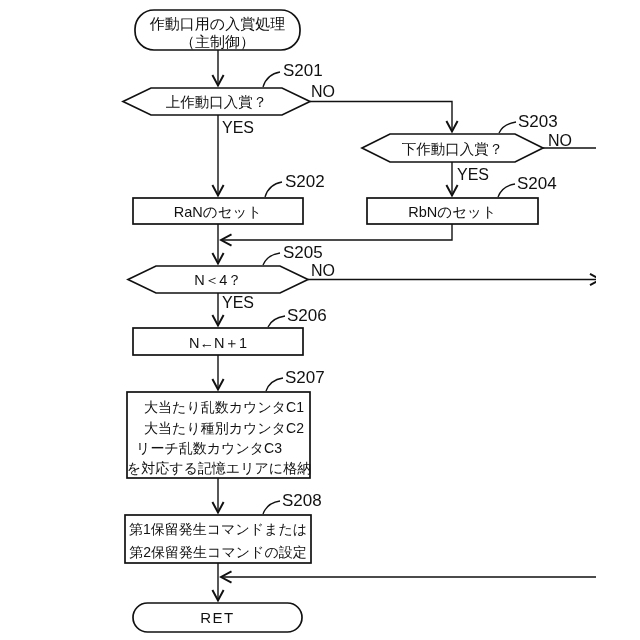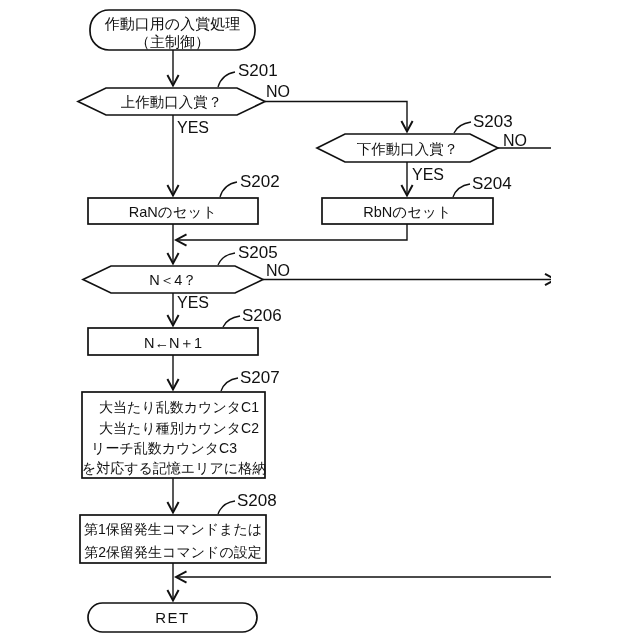--- a/index.html
+++ b/index.html
@@ -1,16 +1,16 @@
 <!DOCTYPE html>
 <html><head>
 <meta charset="utf-8">
 <style>
   html,body{margin:0;padding:0;background:#ffffff;}
-  .page{width:551px;height:640px;background:#ffffff;position:relative;overflow:hidden;}
+  .page{width:551px;height:640px;background:#ffffff;position:relative;overflow:hidden;padding-left:45px;}
   svg{display:block;}
   .shape{fill:#ffffff;stroke:#111111;stroke-width:1.7;}
   .flow{fill:none;stroke:#111111;stroke-width:1.4;}
   .leader{fill:none;stroke:#111111;stroke-width:1.3;}
   text{fill:#111111;font-family:"Liberation Sans","DejaVu Sans",sans-serif;}
   .jp{font-size:14.5px;text-anchor:middle;}
   .jps{font-size:14px;text-anchor:middle;}
   .start-t{font-size:15px;text-anchor:middle;}
   .tag{font-size:17px;text-anchor:start;}
   .branch{font-size:16px;text-anchor:start;}

